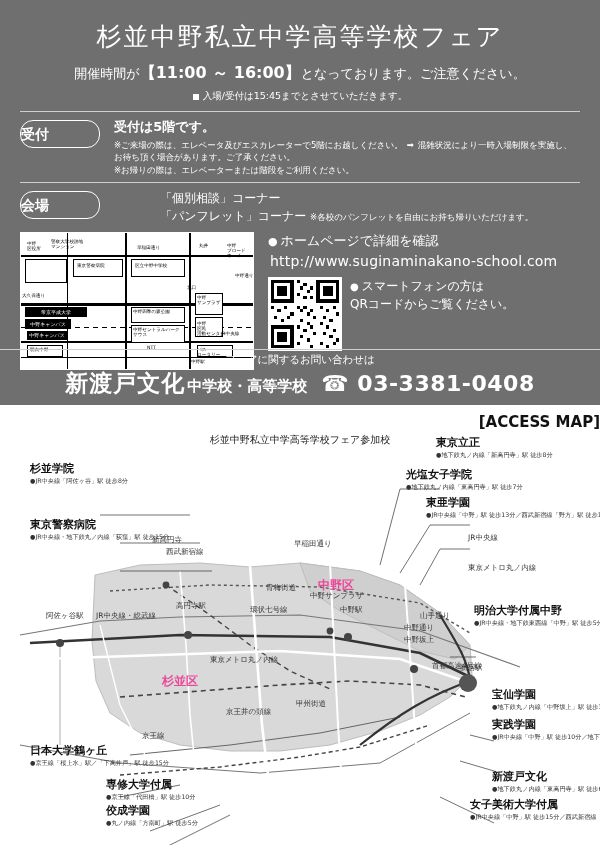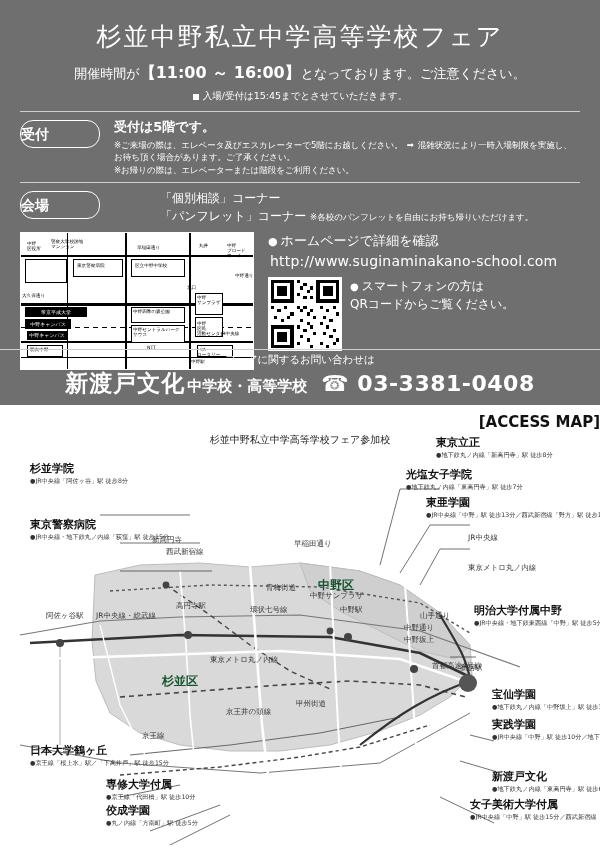--- a/index.html
+++ b/index.html
@@ -91,21 +91,21 @@
   }
   .access-sub{
     text-align:center;font-size:10px;margin-top:2px;color:#222;
   }
   .label{
     position:absolute;font-size:10.5px;color:#111;white-space:nowrap;
   }
   .label .nm{font-weight:bold;font-size:11px;}
   .label .dt{display:block;font-size:6.2px;color:#333;line-height:1.35;margin-top:1px;}
   .ward{
-    position:absolute;font-size:12px;color:#14532d;font-weight:bold;
+    position:absolute;font-size:12px;color:#ec4899;font-weight:bold;
   }
   .smallplace{position:absolute;font-size:7.5px;color:#333;white-space:nowrap;}
   
   .mline{position:absolute;background:#000;}
   .mtxt{position:absolute;font-size:4.6px;color:#000;line-height:1.1;white-space:nowrap;}
   .mbox{position:absolute;border:1px solid #000;background:#fff;}
   .mfill{position:absolute;background:#000;color:#fff;font-size:5px;text-align:center;}
 </style>
 </head>
 <body>

